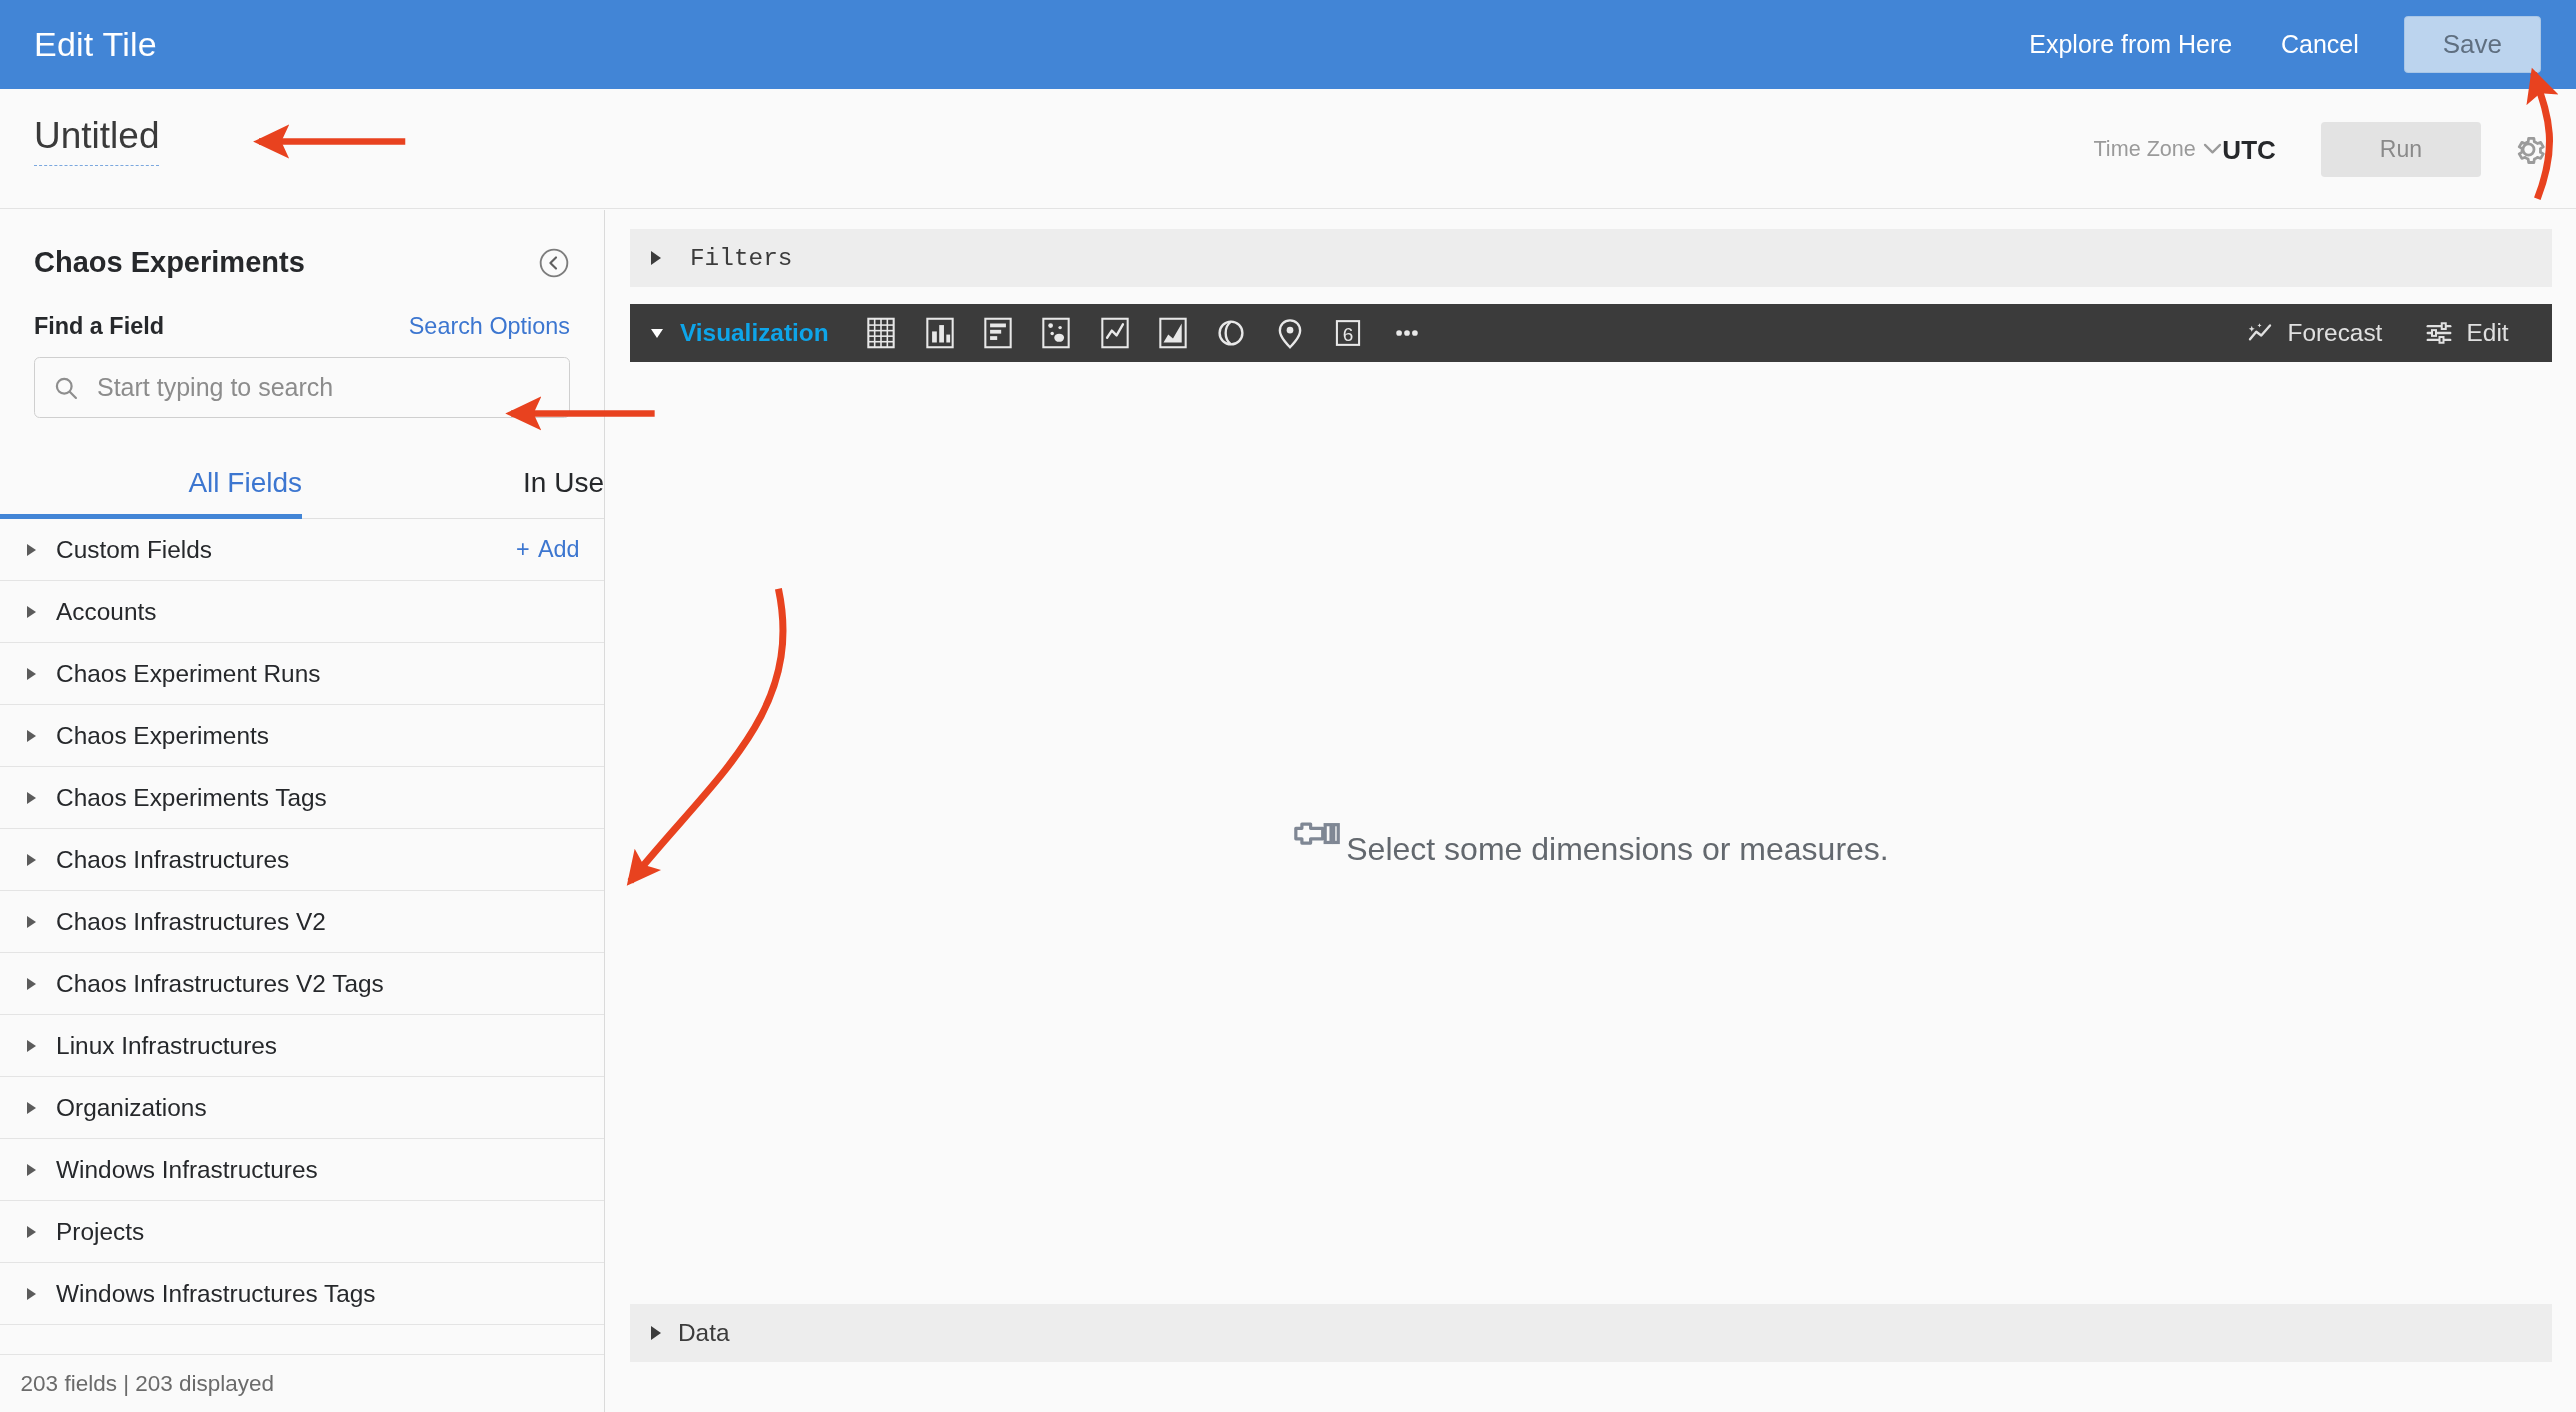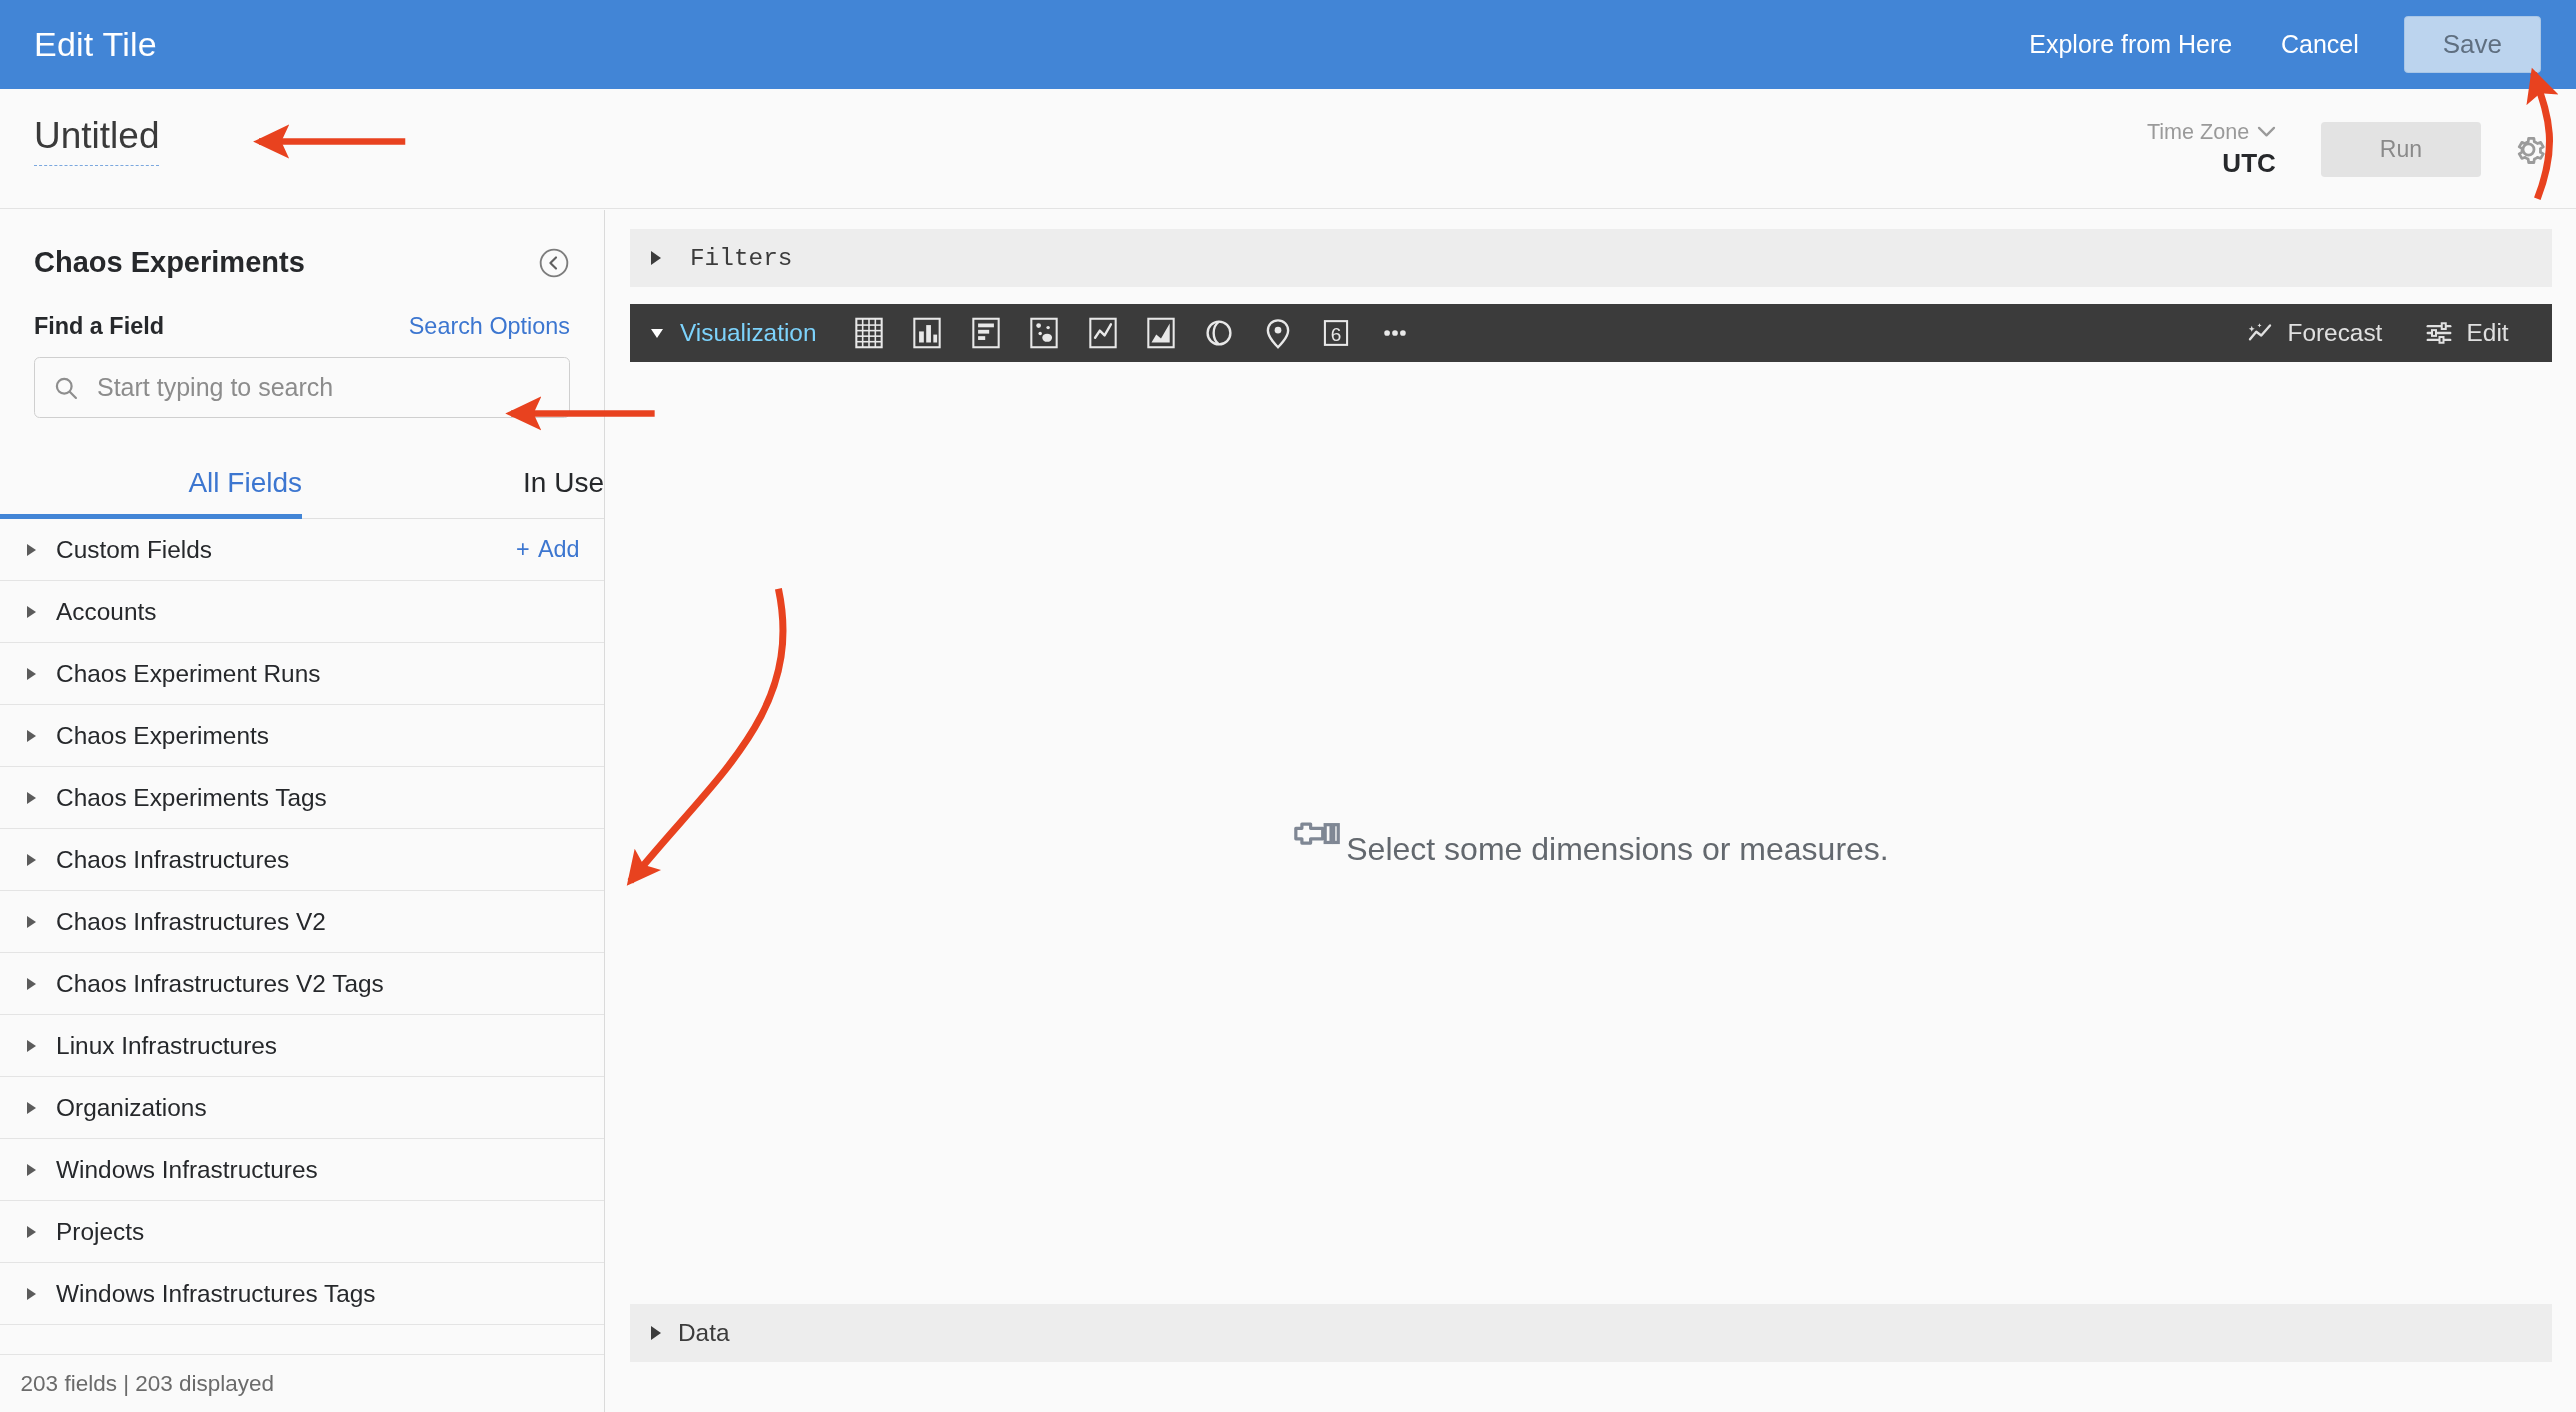--- a/index.html
+++ b/index.html
@@ -76,22 +76,22 @@
     cursor: text;
   }
   .subbar-right {
     position: absolute;
     right: 28px; top: 0;
     height: 120px;
     display: flex; align-items: center;
     gap: 0;
   }
   .tz-block {
-    display: flex; flex-direction: column;
-    align-items: flex-end;
+    display: flex; 
+    align-items: center;
     margin-right: 45px;
     cursor: pointer;
   }
   .tz-label {
     font-size: 21.6px; color: #9a9a9a;
     display: flex; align-items: center; gap: 7.5px;
   }
   .tz-value {
     font-size: 26px; color: #26282b; font-weight: 700;
     margin-top: 2.8px;
@@ -234,21 +234,21 @@
     font-size: 24.4px; color: #3c3c3c; font-weight: 400; margin-left: 29px; font-family: Liberation Mono, monospace;
   }
   .viz-bar {
     margin-top: 17px;
     height: 58px;
     background: #3b3b3b;
     display: flex; align-items: center;
     padding: 0 9.4px 0 20.6px;
   }
   .viz-bar .lbl {
-    font-size: 24.4px; color: #7dd3fc; font-weight: 400;
+    font-size: 24.4px; color: #0ea5e9; font-weight: 700;
     margin-left: 17px; margin-right: 28px;
   }
   .viz-icons { display: flex; align-items: center; gap: 9.4px; }
   .viz-ico {
     width: 49px; height: 43px;
     display: flex; align-items: center; justify-content: center;
     cursor: pointer;
     border-radius: 2.8px;
   }
   .viz-right {

